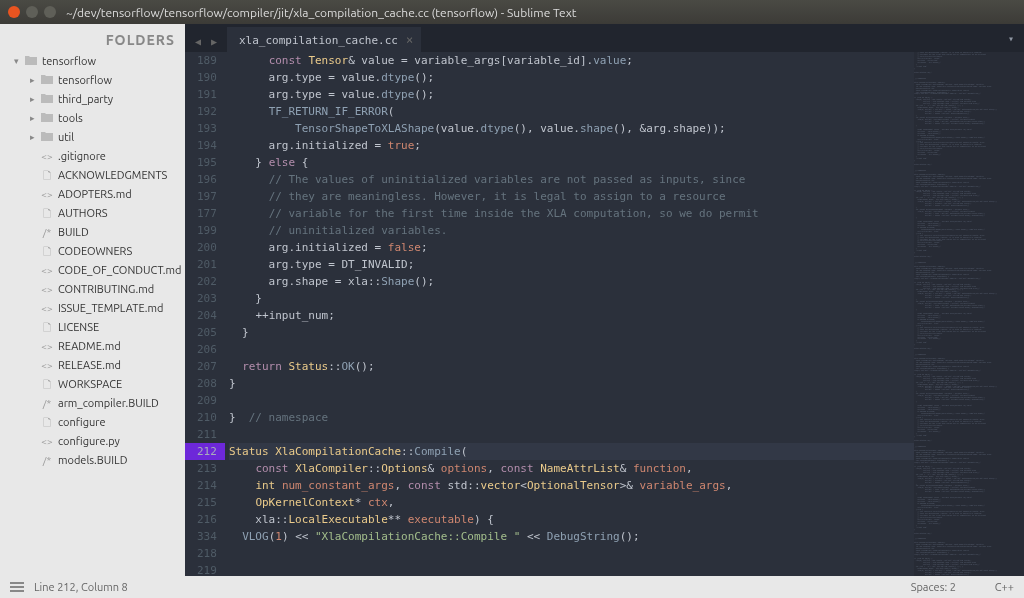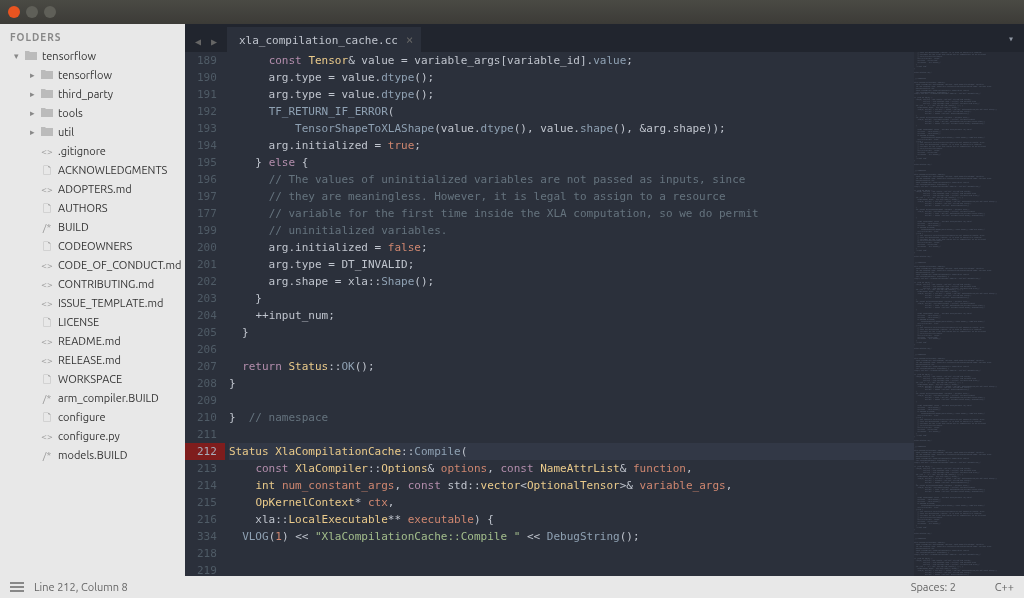--- a/index.html
+++ b/index.html
@@ -36,24 +36,25 @@
   color: #333;
   font-family: "Ubuntu", sans-serif;
   font-size: 11px;
   overflow-y: auto;
   display: flex;
   flex-direction: column;
   padding: 6px 0;
 }
 .sidebar-header {
   font-weight: bold;
-  font-size: 10px;
+  font-size: 14px;
   color: #888;
   padding: 2px 10px 4px;
   letter-spacing: 1px;
+  text-align: right;
 }
 .tree-item {
   display: flex;
   align-items: center;
   padding: 1px 0 1px 8px;
   cursor: pointer;
   line-height: 17px;
 }
 .tree-item .disclosure {
   width: 10px;
@@ -103,21 +104,21 @@
 }
 .gutter {
   background: #2b303b;
   color: #4f5b66;
   text-align: right;
   padding: 0 8px 0 12px;
   font-size: 11px;
   line-height: 17px;
   user-select: none;
 }
-.gutter .cur { background: #7f1d1d; color: #a7adba; display: block; margin: 0 -8px 0 -12px; padding: 0 8px 0 12px; }
+.gutter .cur { background: #6d28d9; color: #a7adba; display: block; margin: 0 -8px 0 -12px; padding: 0 8px 0 12px; }
 .code {
   flex: 1;
   font-size: 11px;
   line-height: 17px;
   white-space: pre;
   overflow: hidden;
   padding-left: 4px;
 }
 .code .line.cur { background: #323846; display: block; }
 .minimap {
@@ -155,20 +156,21 @@
 </style>
 </head>
 <body>
 
 <div class="titlebar">
   <div class="window-controls">
     <div class="wc close"></div>
     <div class="wc min"></div>
     <div class="wc max"></div>
   </div>
+  <span>~/dev/tensorflow/tensorflow/compiler/jit/xla_compilation_cache.cc (tensorflow) - Sublime Text</span>
 </div>
 
 <div class="main">
   <div class="sidebar">
     <div class="sidebar-header">FOLDERS</div>
     <div id="tree">
         <div class="tree-item depth1">
           <span class="disclosure">▾</span>
           <span class="ficon"><svg width="12" height="10" viewBox="0 0 12 10">
               <path d="M0 1 h4 l1 1 h7 v8 h-12 z" fill="#bbb"></path>

